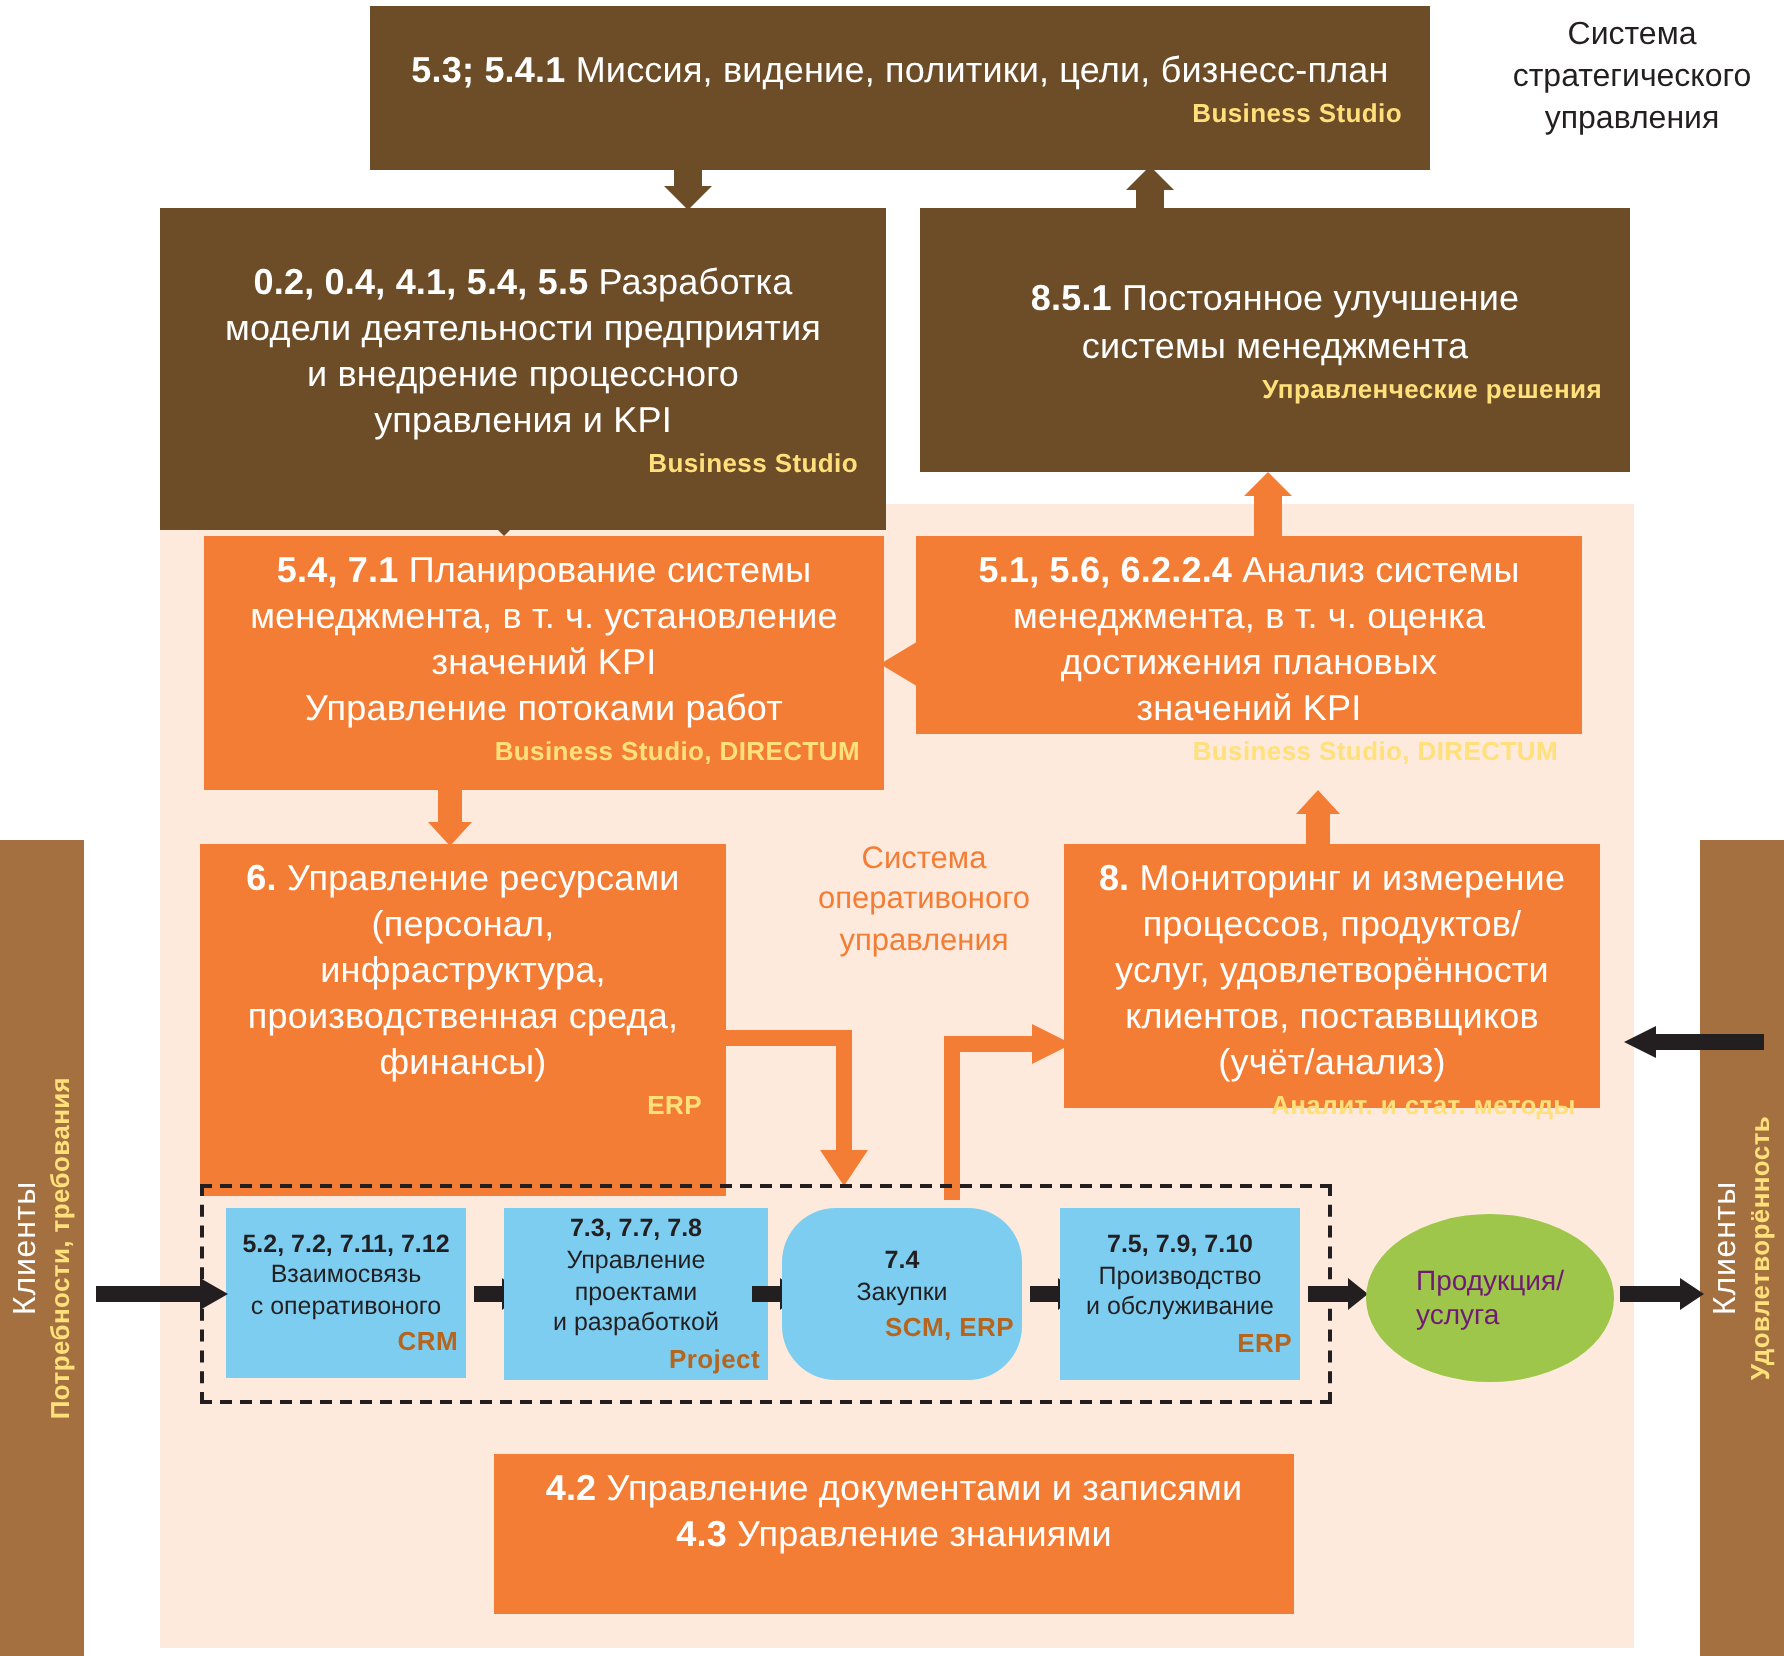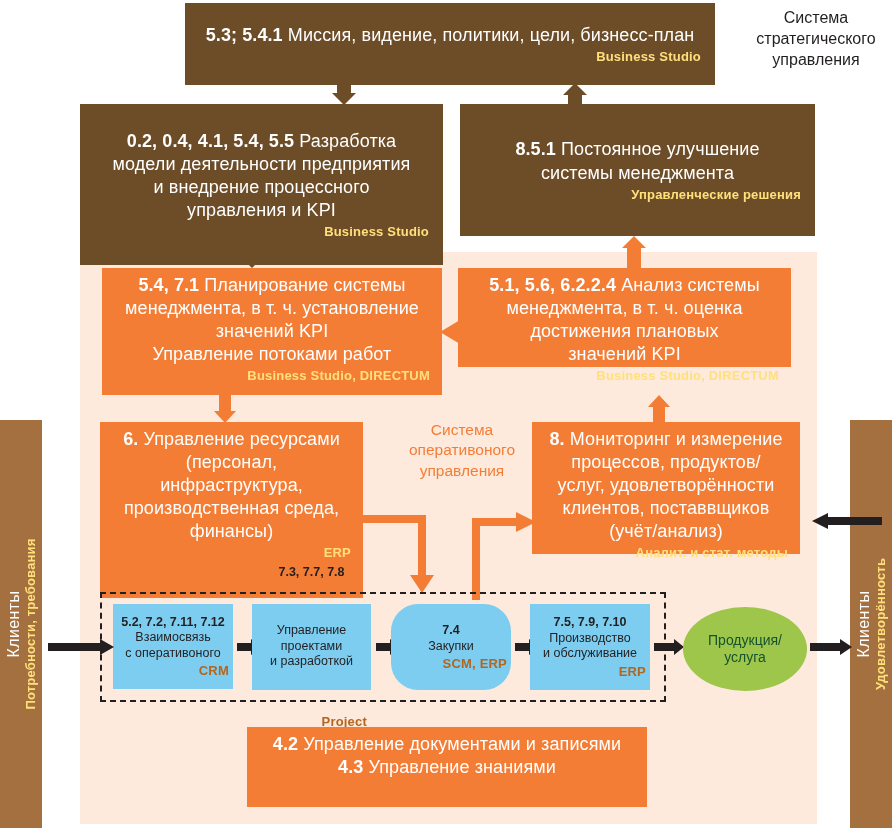--- a/index.html
+++ b/index.html
@@ -83,22 +83,21 @@
     white-space: pre-line;
   }
 
   .blue-code { font-size: 12.5px; font-weight: 700; line-height: 1.25; }
   .blue-text { font-size: 12.5px; font-weight: 400; line-height: 1.25; white-space: pre-line; }
 
   .ellipse {
     background: #9dc64a;
     border-radius: 50%;
     display: flex; align-items: center; justify-content: center;
-    text-align: center;
-    color: #14532d;
+    color: #701a75;
     font-size: 14px;
     line-height: 1.25;
     white-space: pre-line;
   }
 
   
   .vbar-inner {
     position: absolute;
     left: 50%; top: 50%;
     transform: translate(-50%, -50%) rotate(-90deg);
@@ -244,21 +243,21 @@
     <div class="blue-code">5.2, 7.2, 7.11, 7.12</div>
     <div class="blue-text">Взаимосвязь
 с оперативоного</div>
     <div class="tool blue" style="width:100%;">CRM</div>
   </div>
 
   <svg class="arrow" style="left:237px; top:639px; width:24px; height:16px;">
     <polygon points="0,4 14,4 14,0 24,8 14,16 14,12 0,12" fill="#231f20"></polygon>
   </svg>
 
-  <div class="abs blue-box" style="left:252px; top:604px; width:119px; height:86px;gap:42px;">
+  <div class="abs blue-box" style="left:252px; top:604px; width:132px; height:86px;">
     <div class="blue-code">7.3, 7.7, 7.8</div>
     <div class="blue-text">Управление
 проектами
 и разработкой</div>
     <div class="tool blue" style="width:100%;">Project</div>
   </div>
 
   <svg class="arrow" style="left:376px; top:639px; width:24px; height:16px;">
     <polygon points="0,4 14,4 14,0 24,8 14,16 14,12 0,12" fill="#231f20"></polygon>
   </svg>

